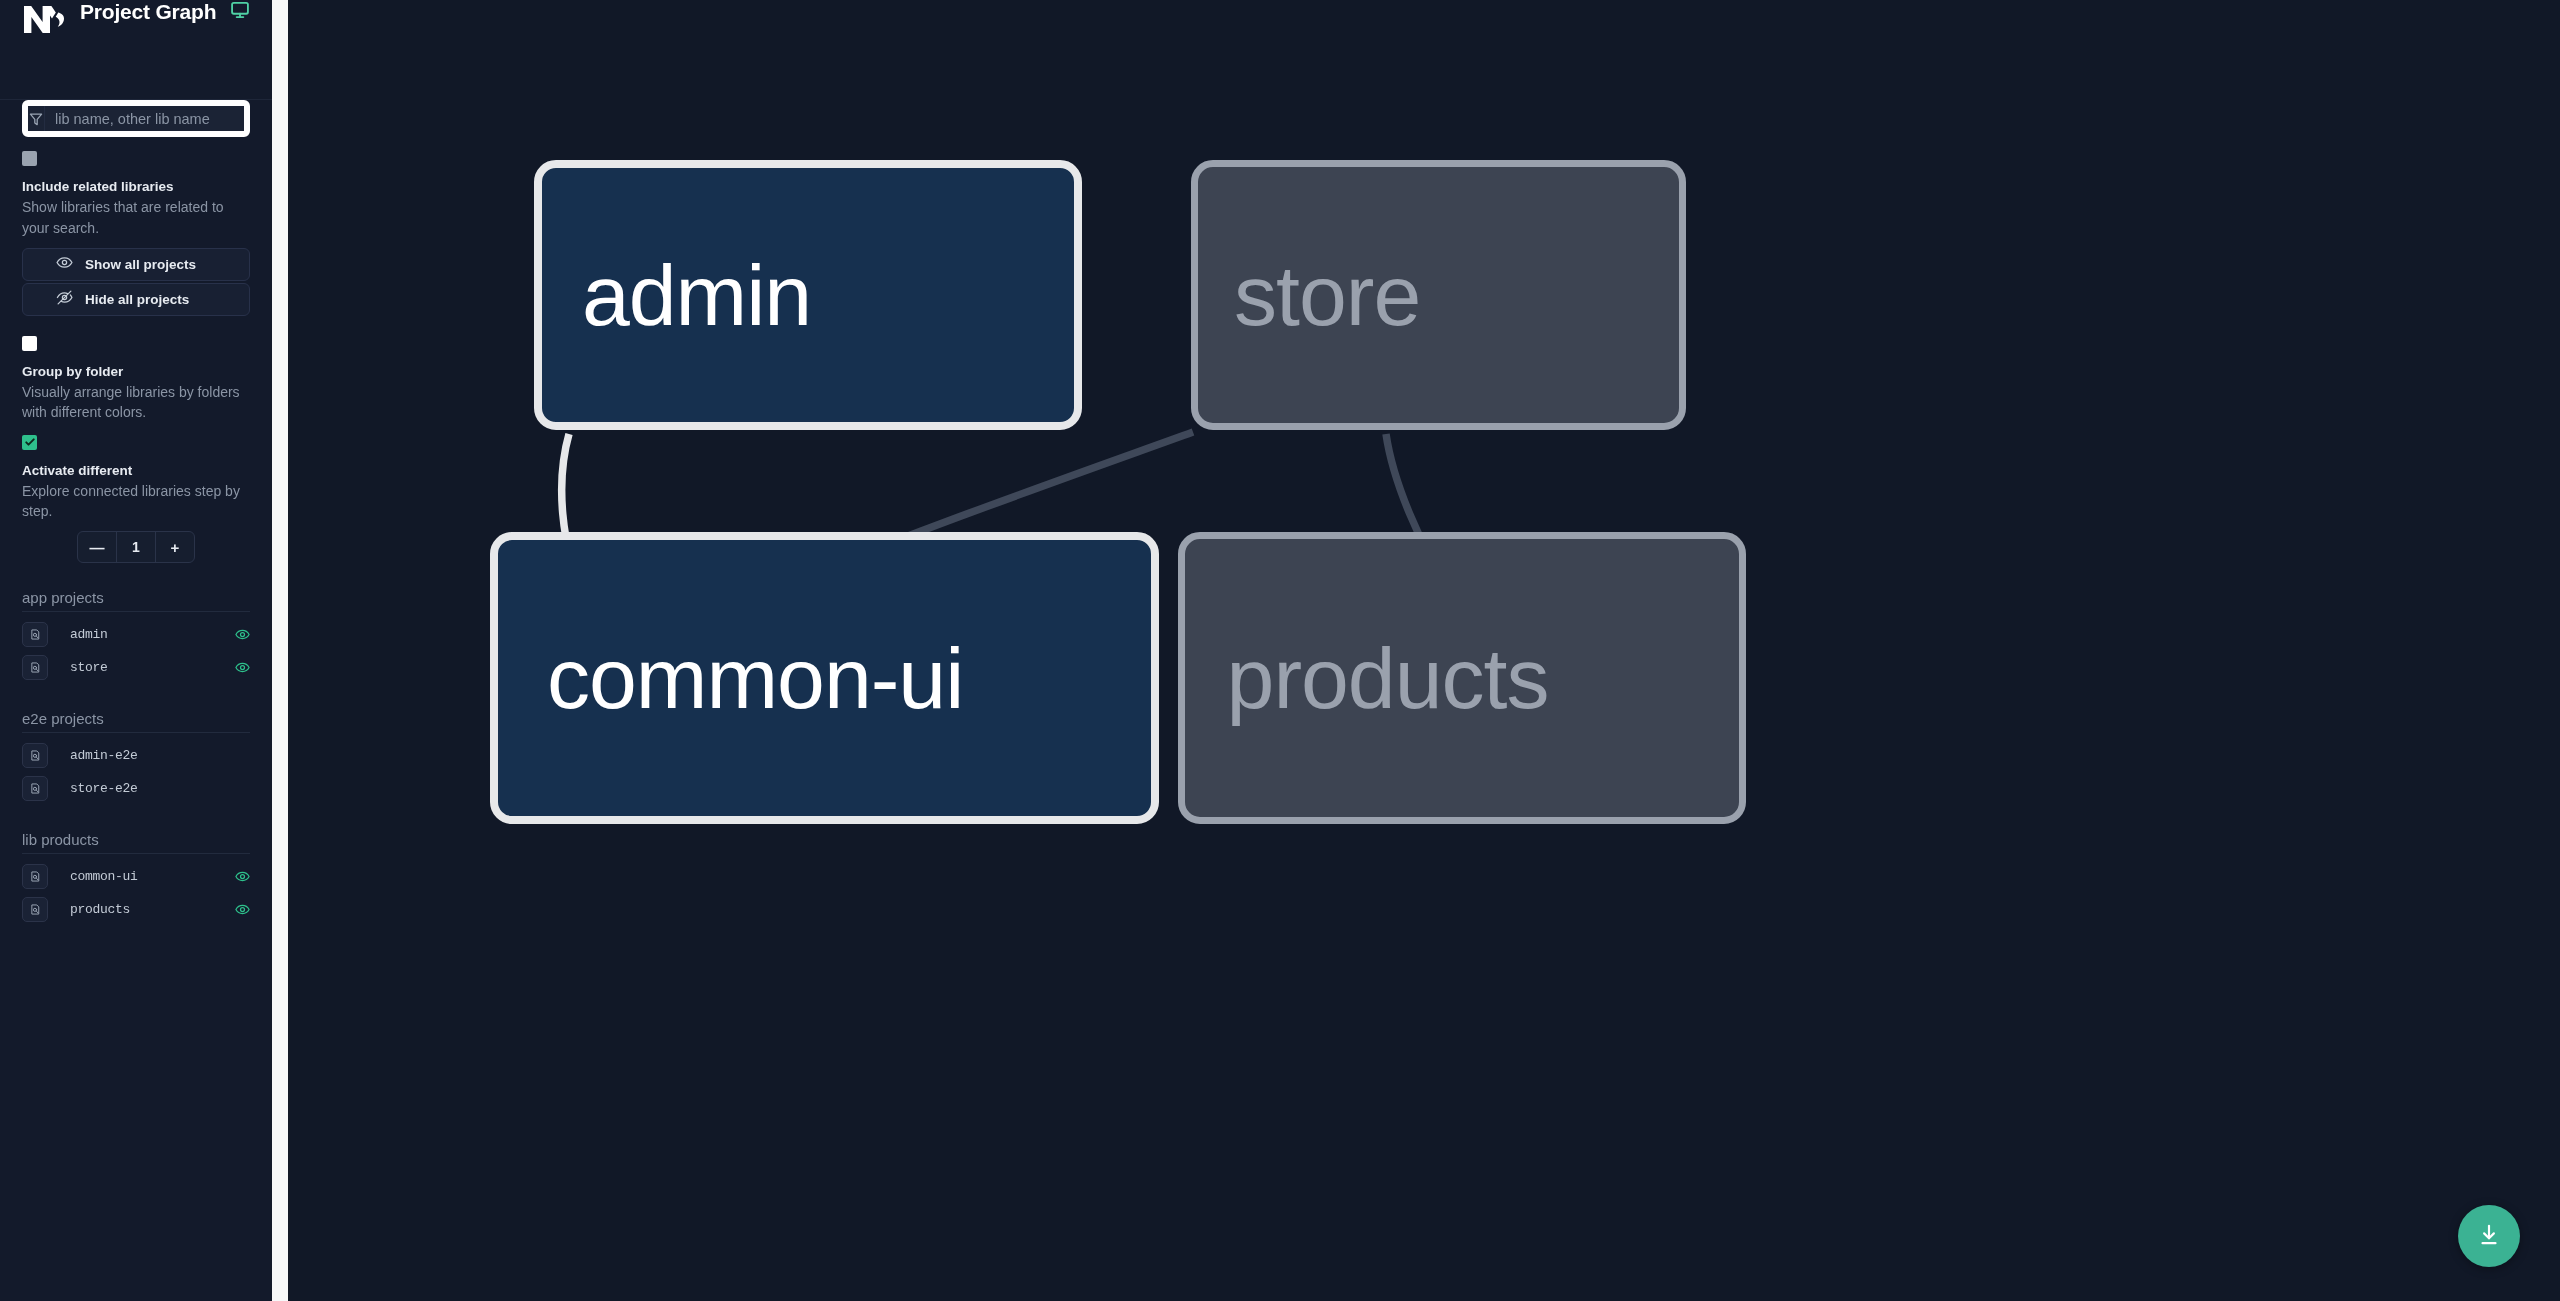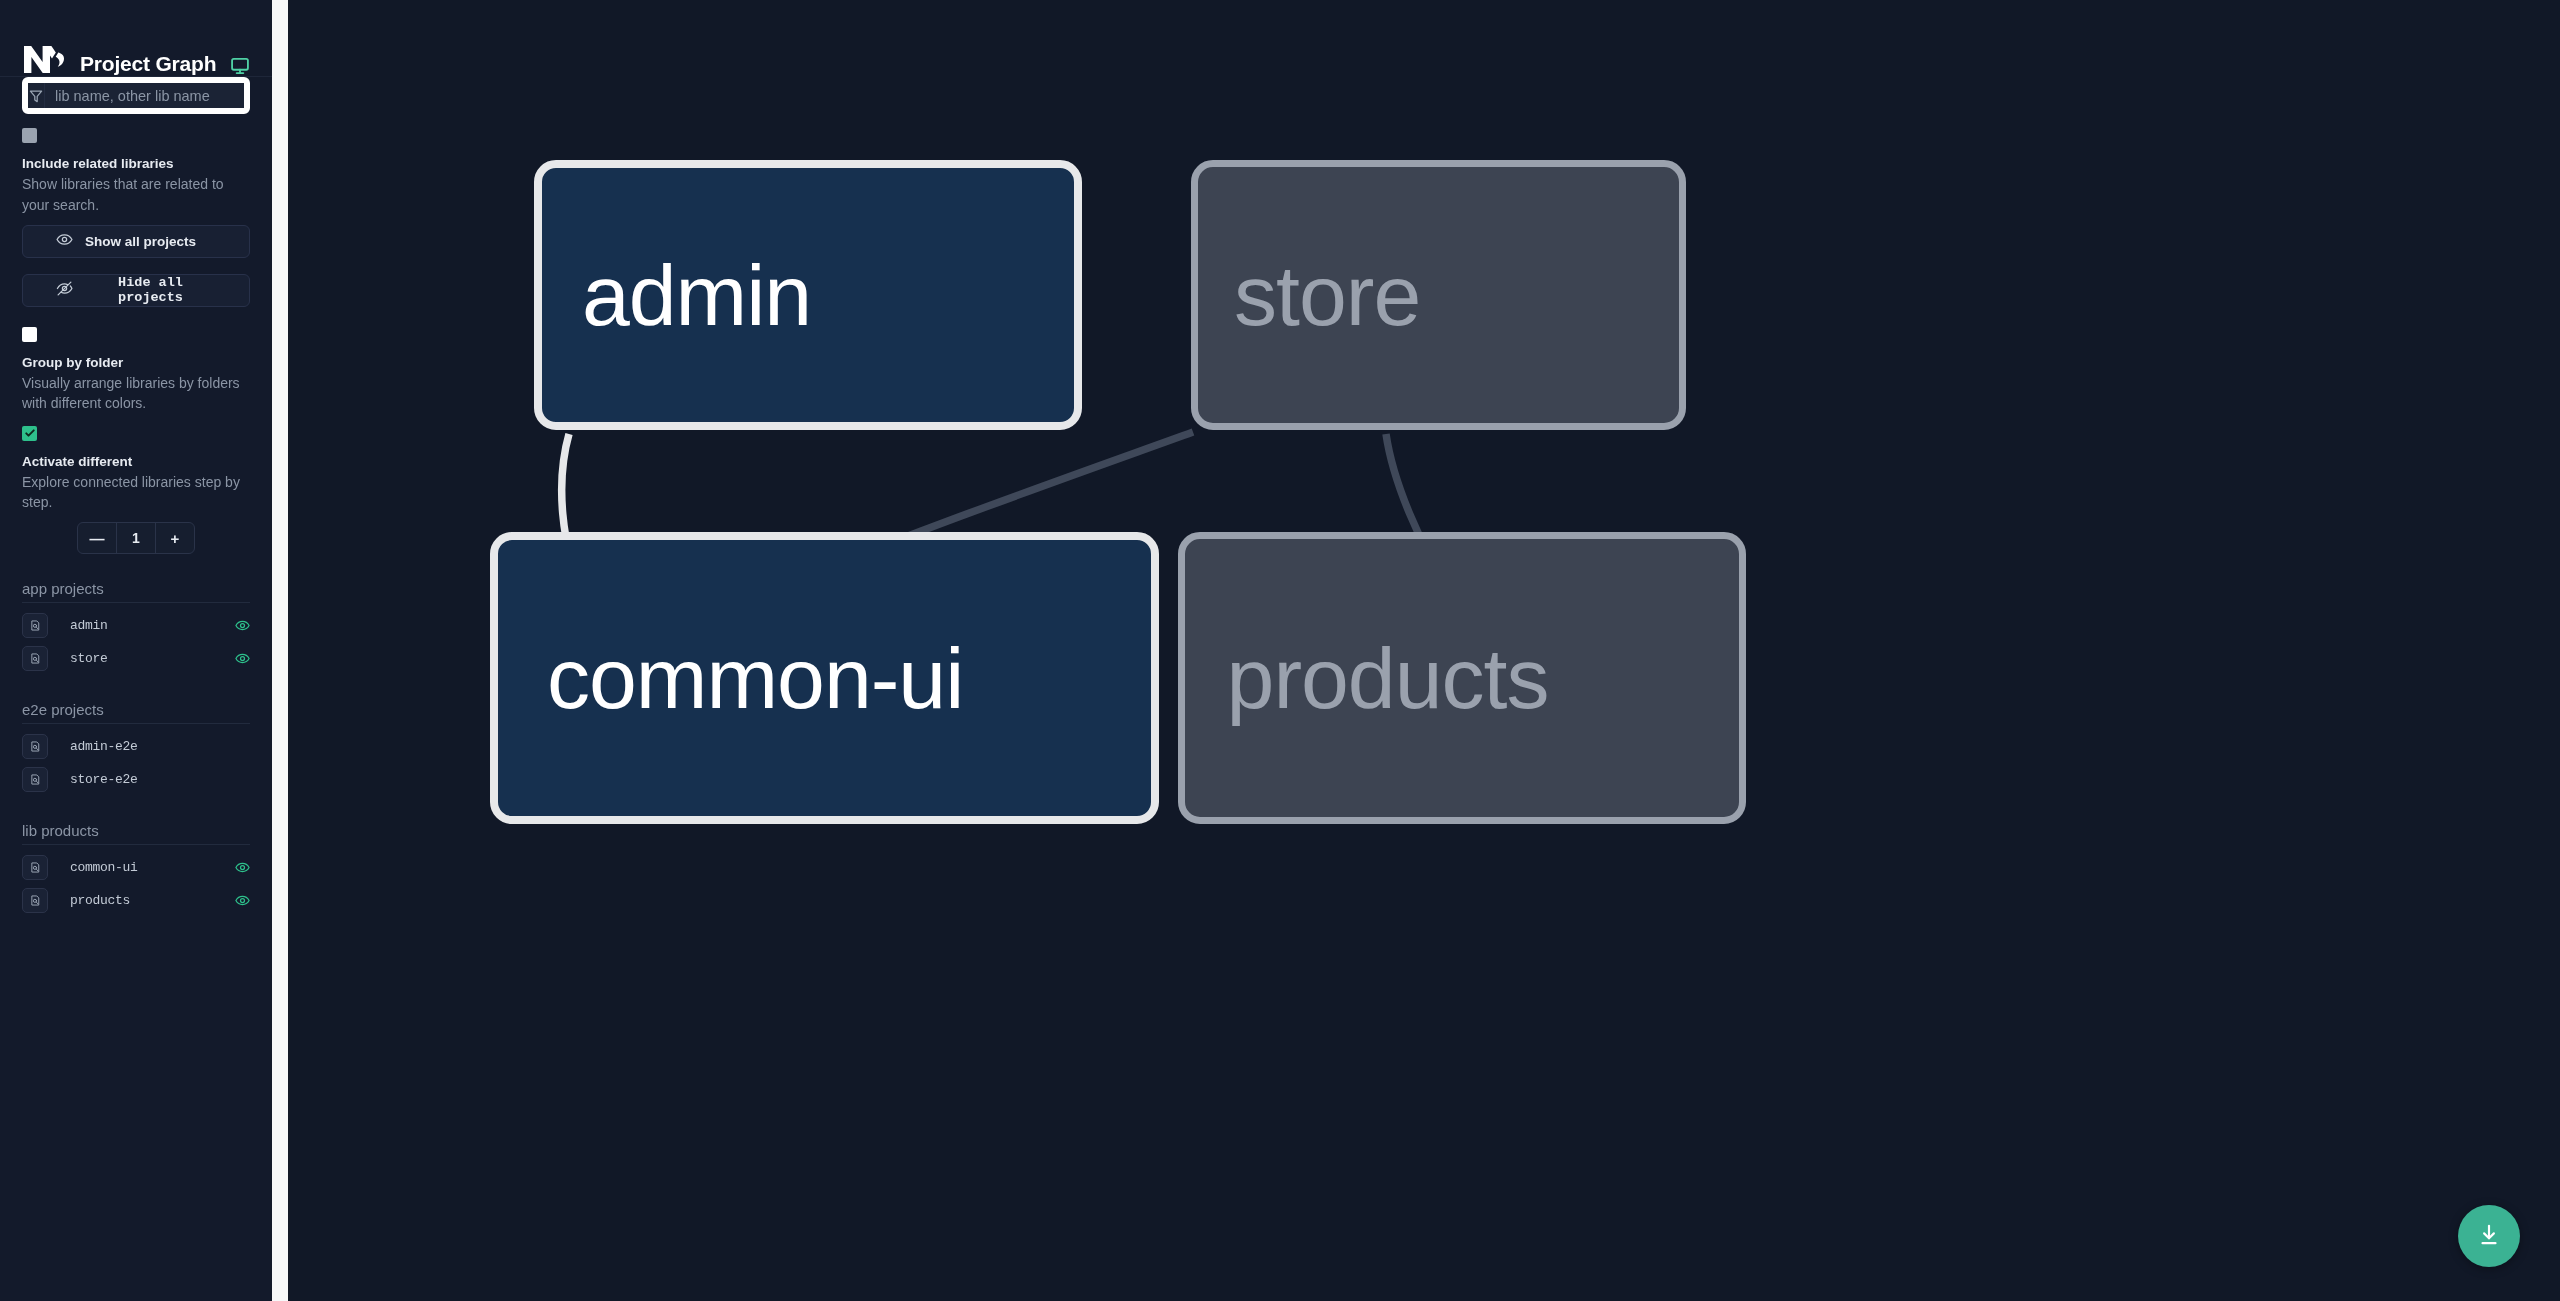--- a/index.html
+++ b/index.html
@@ -14,22 +14,22 @@
   
   .sidebar {
     width: 272px; height: 1301px;
     background: #131a2b;
     position: relative;
     flex: 0 0 272px;
     display: flex; flex-direction: column;
     overflow: hidden;
   }
   .sb-header {
-    height: 77px;
-    display: flex; align-items: flex-end;
+    height: 100px;
+    display: flex; align-items: flex-start;
     padding: 0 22px;
     gap: 14px;
     border-bottom: 1px solid #1e2639;
     background: #131a2b;
   }
   .nx-logo { width: 44px; height: 36px; flex: 0 0 44px; }
   .app-title {
     color: #ffffff; font-size: 21px; font-weight: 700; letter-spacing: -0.2px;
     white-space: nowrap;
   }
@@ -81,21 +81,21 @@
   .btn {
     width: 100%; height: 33px; margin-top: 8px;
     display: flex; align-items: center; gap: 12px;
     padding: 0 33px;
     background: #182033; border: 1px solid #28314a; border-radius: 6px;
     color: #e7ebf1; font-size: 13.5px; font-weight: 700;
     font-family: "Liberation Sans", sans-serif;
     cursor: pointer;
   }
   .btn svg { width: 17px; height: 17px; color: #c3cbd6; flex: 0 0 17px; }
-  .btn-block { margin-top: 16px; margin-bottom: 18px; font-family: Liberation Mono, monospace; }
+  .btn-block { margin-top: 2px; margin-bottom: 18px; }
 
   .stepper {
     display: flex; width: 118px; margin: 8px auto 0 auto;
     border: 1px solid #2a3349; border-radius: 6px; overflow: hidden;
     background: #161e2f;
   }
   .stepper button, .stepper .val {
     flex: 1 1 0; height: 30px; background: transparent; border: 0;
     color: #e7ebf1; font-size: 15px; font-weight: 700;
     display: flex; align-items: center; justify-content: center;

